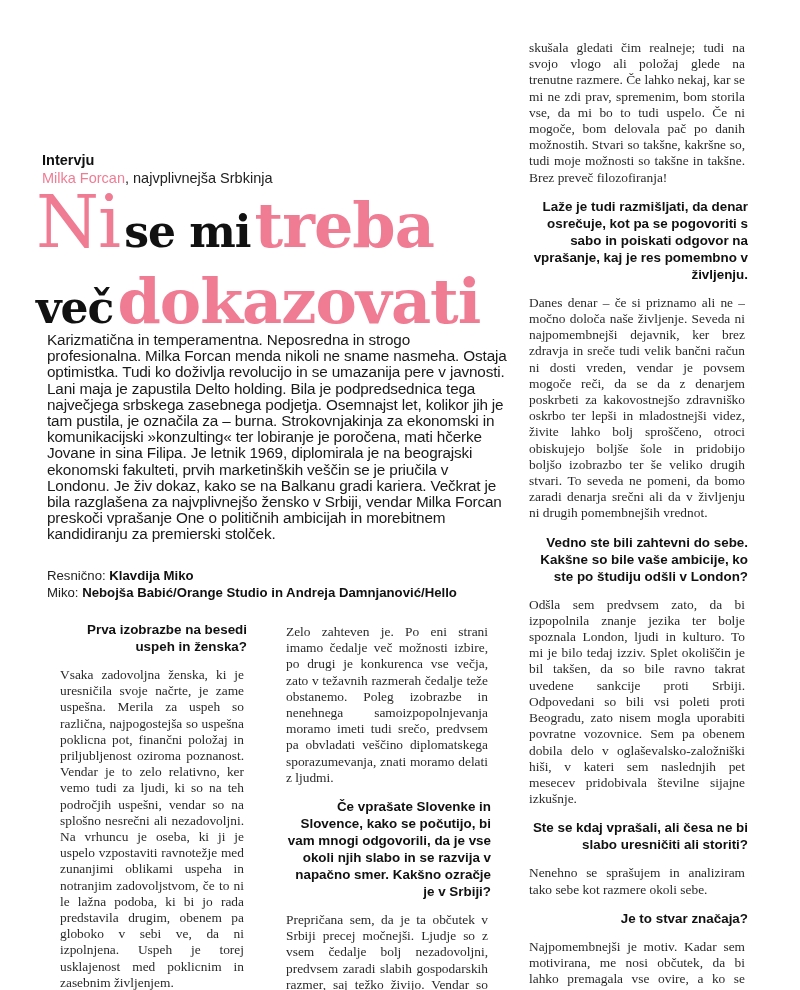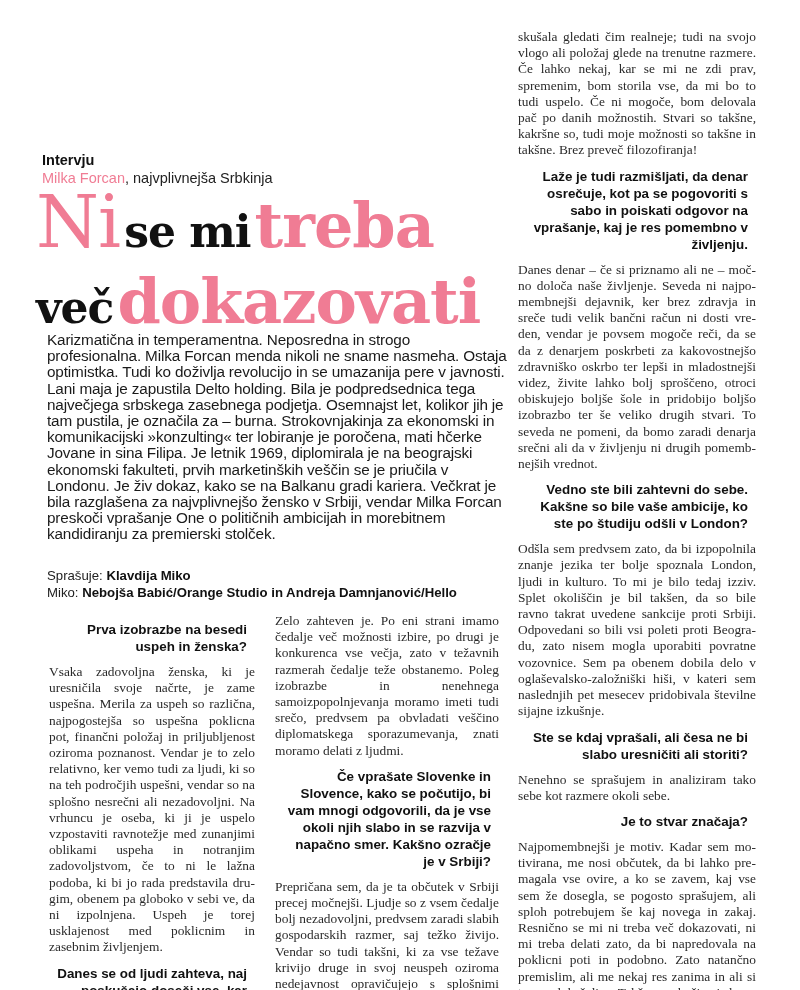--- a/index.html
+++ b/index.html
@@ -10,41 +10,41 @@
   .sub .pink { color: #f07c94; }
   .headline { position: absolute; left: 36px; top: 192px; width: 470px; font-family: "DejaVu Serif", serif; line-height: 60px; letter-spacing: -1px; }
   .headline .l1, .headline .l2 { display: block; white-space: nowrap; }
   .h-big { font-size: 72px; color: #f07c94; font-weight: normal; }
   .h-med { font-size: 44px; color: #111; font-weight: bold; }
   .h-pink-bold { font-size: 62px; color: #f07c94; font-weight: bold; }
   .lead { position: absolute; left: 47px; top: 332px; width: 460px; font-size: 15.3px; line-height: 16.2px; color: #1a1a1a; letter-spacing: -0.15px; }
   .credits { position: absolute; left: 47px; top: 568px; font-size: 13.2px; line-height: 16.5px; color: #222; }
   .credits b { color: #111; }
   .col { position: absolute; font-family: "Liberation Serif", serif; font-size: 13.4px; line-height: 16.2px; color: #2a2a2a; text-align: justify; hyphens: manual; }
-  .col p { margin: 1px; font-family: Liberation Serif, serif; }
+  .col p { margin: 12px; font-family: Liberation Serif, serif; }
   .col .q { font-family: "Liberation Sans", sans-serif; font-weight: bold; color: #111; font-size: 13.4px; line-height: 17px; text-align: right; margin: 9px; }
   .c1 { left: 48px; top: 612px; width: 208px; }
   .c2 { left: 274px; top: 612px; width: 226px; }
   .c3 { left: 517px; top: 28px; width: 240px; }
 </style>
 </head>
 <body>
 
 <div class="kicker sans">Intervju</div>
 <div class="sub sans"><span class="pink">Milka Forcan</span><span>, najvplivnejša Srbkinja</span></div>
 
 <div class="headline">
   <span class="l1"><span class="h-big">Ni</span> <span class="h-med">se mi</span> <span class="h-pink-bold">treba</span></span>
   <span class="l2"><span class="h-med">več</span> <span class="h-pink-bold">dokazovati</span></span>
 </div>
 
 <div class="lead sans">Karizmatična in temperamentna. Neposredna in strogo profesionalna. Milka Forcan menda nikoli ne sname nasmeha. Ostaja optimistka. Tudi ko doživlja revolucijo in se umazanija pere v javnosti. Lani maja je zapustila Delto holding. Bila je podpredsednica tega največjega srbskega zasebnega podjetja. Osemnajst let, kolikor jih je tam pustila, je označila za – burna. Strokovnjakinja za ekonomski in komunikacijski »konzulting« ter lobiranje je poročena, mati hčerke Jovane in sina Filipa. Je letnik 1969, diplomirala je na beograjski ekonomski fakulteti, prvih marketinških veščin se je priučila v Londonu. Je živ dokaz, kako se na Balkanu gradi kariera. Večkrat je bila razglašena za najvplivnejšo žensko v Srbiji, vendar Milka Forcan preskoči vprašanje One o političnih ambicijah in morebitnem kandidiranju za premierski stolček.</div>
 
 <div class="credits sans">
-  <div><span>Sprašuje: </span><b>Klavdija Miko</b></div>
+  <div><span>Resnično: </span><b>Klavdija Miko</b></div>
   <div><span>Miko: </span><b>Nebojša Babić/Orange Studio in Andreja Damnjanović/Hello</b></div>
 </div>
 
 <div class="col c1">
     <p class="q">Prva izobrazbe na besedi uspeh in ženska?</p>
     <p class="a">Vsaka zadovoljna ženska, ki je uresničila svoje načrte, je zame uspešna. Merila za uspeh so različna, najpogostejša so uspe­šna poklicna pot, finančni položaj in pri­ljubljenost oziroma poznanost. Vendar je to zelo relativno, ker vemo tudi za ljudi, ki so na teh področjih uspešni, vendar so na splošno nesrečni ali nezadovoljni. Na vr­huncu je oseba, ki ji je uspelo vzpostaviti ravnotežje med zunanjimi oblikami uspeha in notranjim zadovoljstvom, če to ni le la­žna podoba, ki bi jo rada predstavila dru­gim, obenem pa globoko v sebi ve, da ni izpolnjena. Uspeh je torej usklajenost med poklicnim in zasebnim življenjem.</p>
     <p class="q">Danes se od ljudi zahteva, naj poskušajo doseči vse, kar zmorejo, vendar številni nimajo možnosti, da bi to uresničili. Kaj menite o času, v katerem živimo?</p>
   </div>
 <div class="col c2">
     <p class="a">Zelo zahteven je. Po eni strani imamo čeda­lje več možnosti izbire, po drugi je konku­renca vse večja, zato v težavnih razmerah čedalje teže obstanemo. Poleg izobrazbe in nenehnega samoizpopolnjevanja moramo imeti tudi srečo, predvsem pa obvladati veščino diplomatskega sporazumevanja, znati moramo delati z ljudmi.</p>

